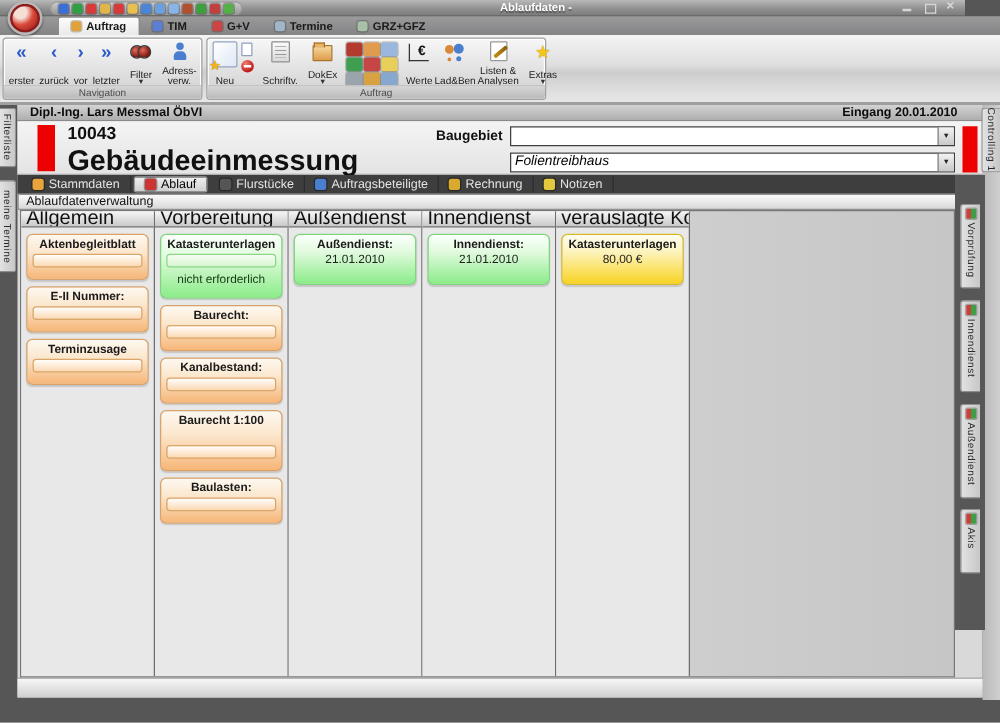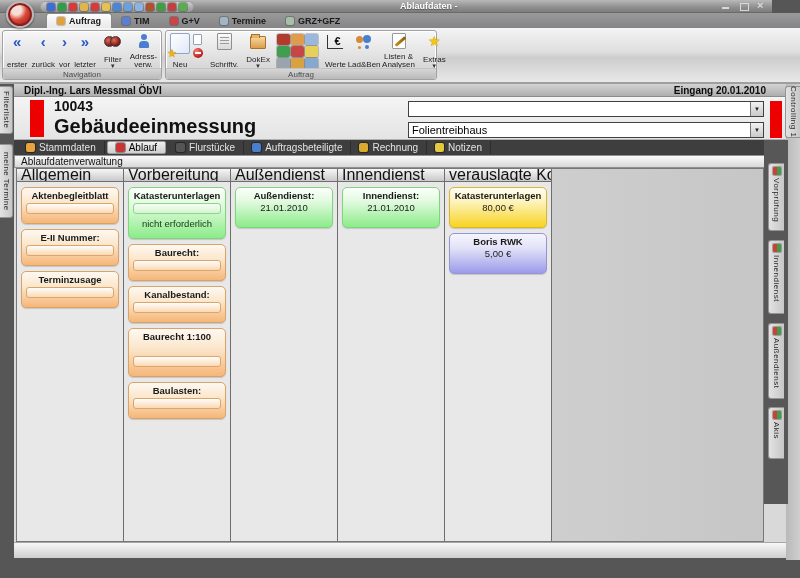--- a/index.html
+++ b/index.html
@@ -92,24 +92,24 @@
 
   
   .panel { position:absolute; left:14px; top:0; width:772px; height:474px; background:#d9d9d9; }
   .owner-bar { position:absolute; left:0; top:0; width:772px; height:13px;
     background:linear-gradient(180deg,#d3d3d3,#aeaeae); border-bottom:1px solid #8b8b8b;
     display:flex; align-items:center; font-size:10px; font-weight:bold; color:#0c0c0c; padding:0 20px 0 10px; }
   .owner-bar .spacer { flex:1; }
   .info-panel { position:absolute; left:0; top:13px; width:772px; height:43px; background:linear-gradient(180deg,#f4f4f4,#e4e4e4); border-bottom:1px solid #b0b0b0; }
   .red-block { position:absolute; left:16px; top:3px; width:14px; height:37px; background:#ec0000; }
   .order-num { position:absolute; left:40px; top:1px; font-size:14px; font-weight:bold; color:#111; }
-  .order-title { position:absolute; left:40px; top:18px; font-size:20px; font-weight:bold; color:#111; }
+  .order-title { position:absolute; left:40px; top:18px; font-size:23px; font-weight:bold; color:#111; }
   .fld-label { position:absolute; width:210px; text-align:right; font-size:11px; font-weight:bold; color:#111; }
   .fld-label-1 { left:178px; top:6px; } .fld-label-2 { left:178px; top:27px; }
-  .combo { position:absolute; left:394px; width:356px; height:16px; background:#fff; border:1px solid #404040; display:flex; align-items:center; }
+  .combo { position:absolute; left:394px; width:356px; height:16px; background:#fff; border:1px solid #404040; display:flex; align-items:flex-start;font-style:italic; }
   .combo-1 { top:4px; } .combo-2 { top:25px; }
   .combo-text { flex:1; font-size:11px; padding:0 3px; color:#000; white-space:nowrap; overflow:hidden; }
   .combo-btn { width:13px; height:100%; border-left:1px solid #777; background:linear-gradient(180deg,#f2f2f2,#c9c9c9);
     display:flex; align-items:center; justify-content:center; font-size:6px; color:#222; }
   .red-bar { position:absolute; left:756px; top:4px; width:12px; height:37px; background:#ec0000; }
 
   
   .doc-tabstrip { position:absolute; left:0; top:56px; width:772px; height:15px; background:#3e3e3e; display:flex; align-items:center; padding-left:4px; }
   .doc-tab { display:flex; align-items:center; gap:4px; height:13px; padding:0 8px; font-size:10px; color:#e4e4e4; border-right:1px solid #2c2c2c; }
   .doc-tab.active { background:linear-gradient(180deg,#efefef,#cfcfcf); color:#000; border:1px solid #9a9a9a; border-radius:2px; margin:0 2px; }
@@ -313,20 +313,21 @@
       <div class="owner-bar">
         <span>Dipl.-Ing. Lars Messmal ÖbVI</span>
         <span class="spacer"></span>
         <span>Eingang 20.01.2010</span>
       </div>
 
       <div class="info-panel">
         <div class="red-block"></div>
         <div class="order-num">10043</div>
         <div class="order-title">Gebäudeeinmessung</div>
+        <div class="fld-label fld-label-1">Baugebiet</div>
         <div class="combo combo-1">
           <span class="combo-text"></span>
           <span class="combo-btn">▼</span>
         </div>
         <div class="combo combo-2">
           <span class="combo-text">Folientreibhaus</span>
           <span class="combo-btn">▼</span>
         </div>
         <div class="red-bar"></div>
       </div>
@@ -423,24 +424,20 @@
                 </div>
               </div>
             </div>
             <div class="board-col">
               <div class="col-header">verauslagte Kosten</div>
               <div class="col-body">
                 <div class="card yellow valuecard">
                   <div class="card-title">Katasterunterlagen</div>
                   <div class="card-value">80,00 €</div>
                 </div>
-                <div class="card blue valuecard">
-                  <div class="card-title">Boris RWK</div>
-                  <div class="card-value">5,00 €</div>
-                </div>
               </div>
             </div>
           </div>
       </div>
 
       <div class="panel-bottom"></div>
     </div>
 
     <div class="dark-strip">
       <div class="vtab rvtab rvtab-0">

